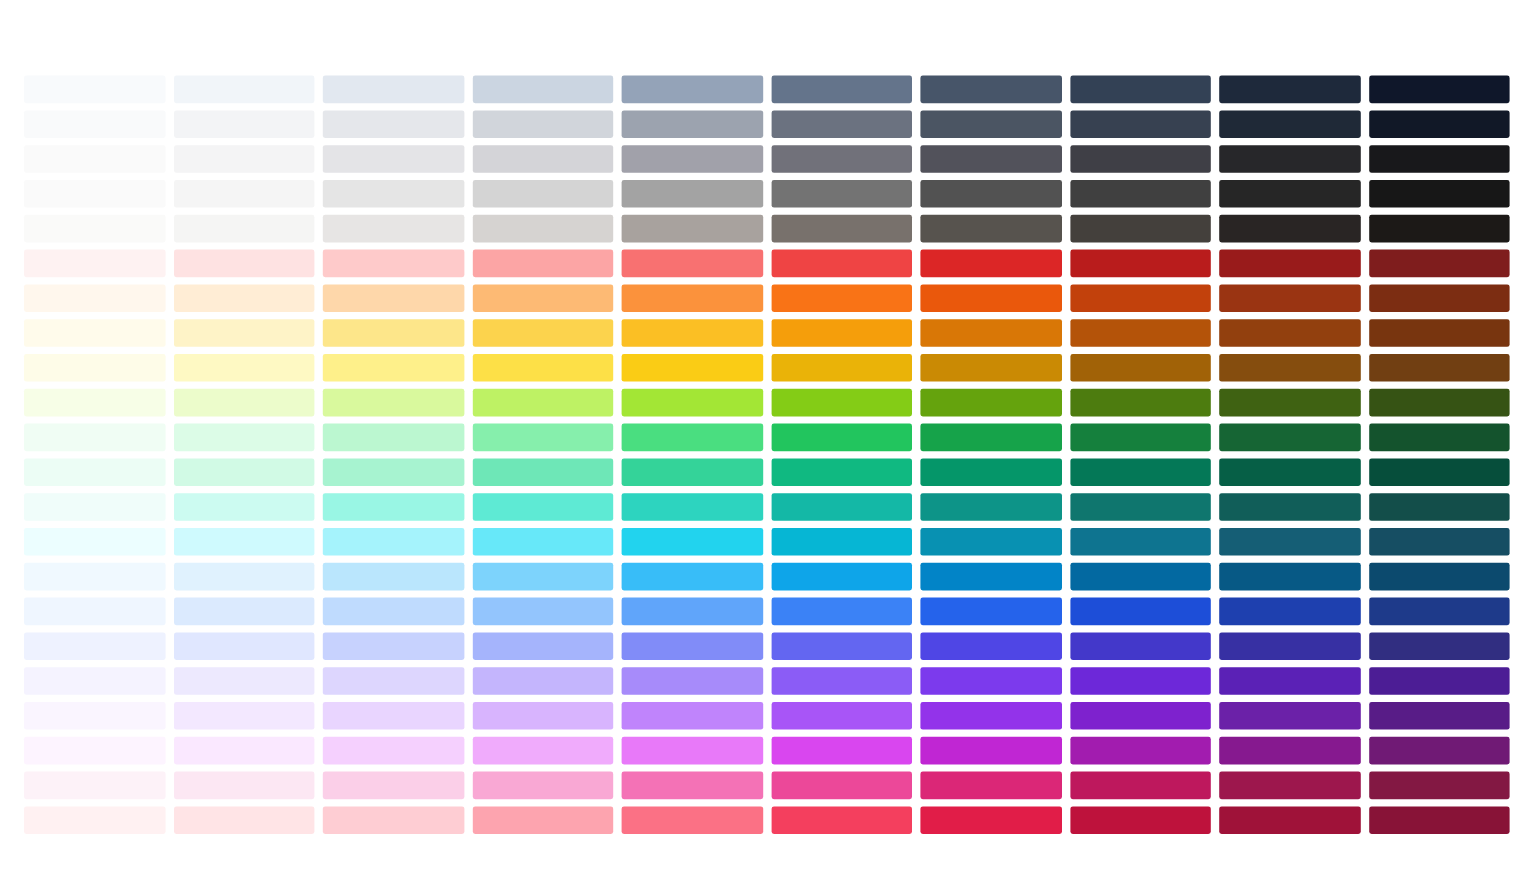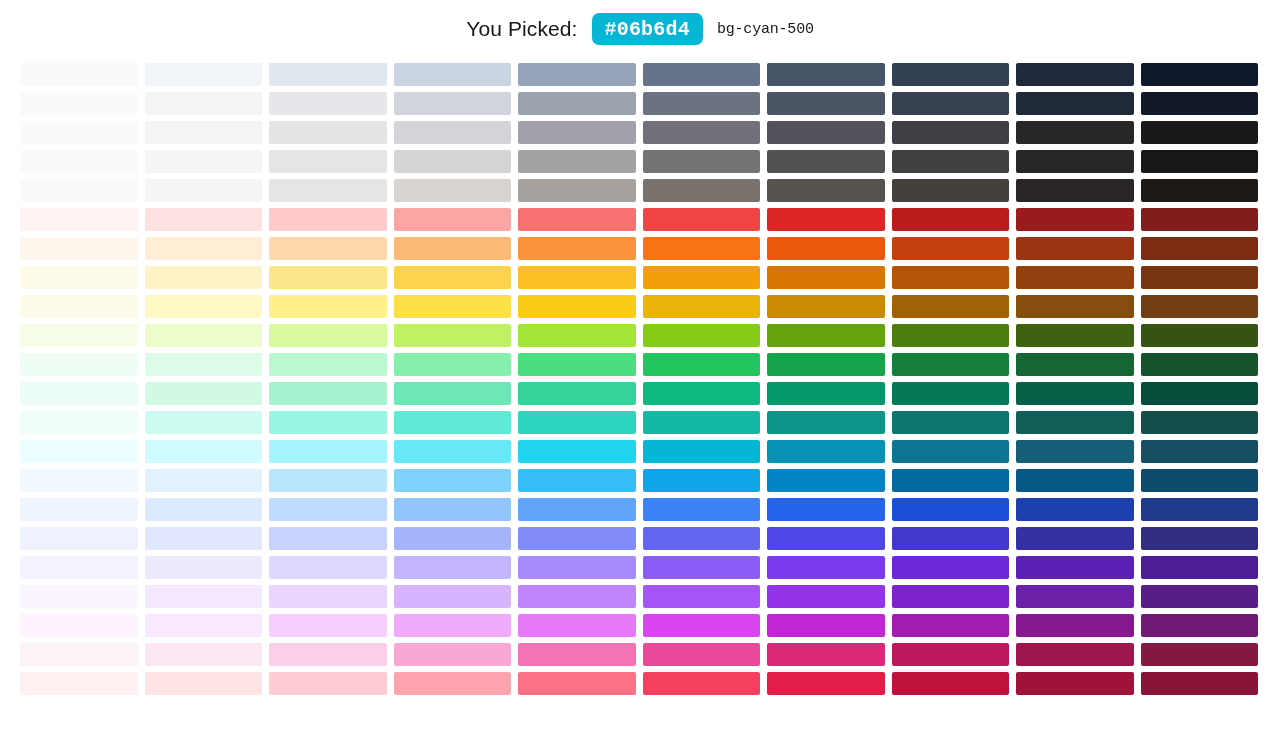--- a/index.html
+++ b/index.html
@@ -85,25 +85,20 @@
 
   .swatch.is-selected {
     border-radius: 2px;
   }
 </style>
 </head>
 <body>
 
 <div id="app">
 
-  <div class="header">
-    <span class="header-label">You Picked:</span>
-    <span class="hex-badge" style="background: rgb(6, 182, 212); color: rgb(255, 255, 255);">#06b6d4</span>
-    <span class="token-name">bg-cyan-500</span>
-  </div>
 
   <div class="palette">
       <div class="swatch" title="bg-slate-50 #f8fafc" style="background: rgb(248, 250, 252);"></div>
       <div class="swatch" title="bg-slate-100 #f1f5f9" style="background: rgb(241, 245, 249);"></div>
       <div class="swatch" title="bg-slate-200 #e2e8f0" style="background: rgb(226, 232, 240);"></div>
       <div class="swatch" title="bg-slate-300 #cbd5e1" style="background: rgb(203, 213, 225);"></div>
       <div class="swatch" title="bg-slate-400 #94a3b8" style="background: rgb(148, 163, 184);"></div>
       <div class="swatch" title="bg-slate-500 #64748b" style="background: rgb(100, 116, 139);"></div>
       <div class="swatch" title="bg-slate-600 #475569" style="background: rgb(71, 85, 105);"></div>
       <div class="swatch" title="bg-slate-700 #334155" style="background: rgb(51, 65, 85);"></div>

